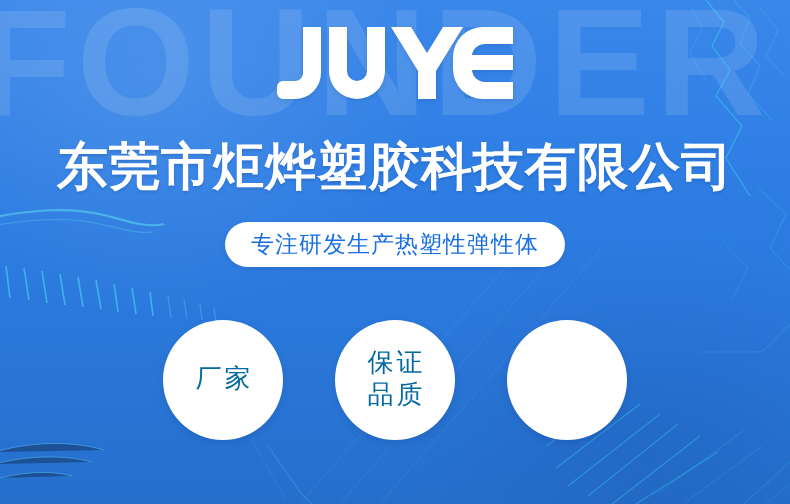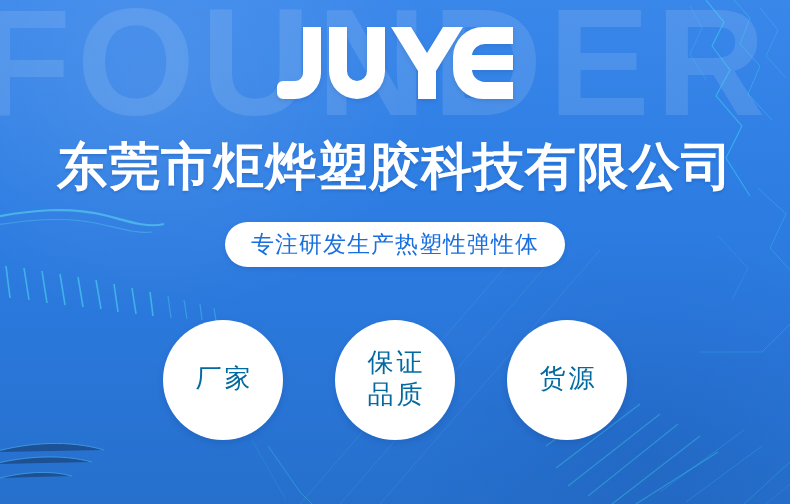--- a/index.html
+++ b/index.html
@@ -200,18 +200,17 @@
     <div class="circle">
       <div class="line">厂家</div>
     </div>
 
     <div class="circle">
       <div class="line">保证</div>
       <div class="line">品质</div>
     </div>
 
     <div class="circle">
-      <div class="line">货源</div>
     </div>
 
   </div>
 
 </div>
 
 </body></html>

